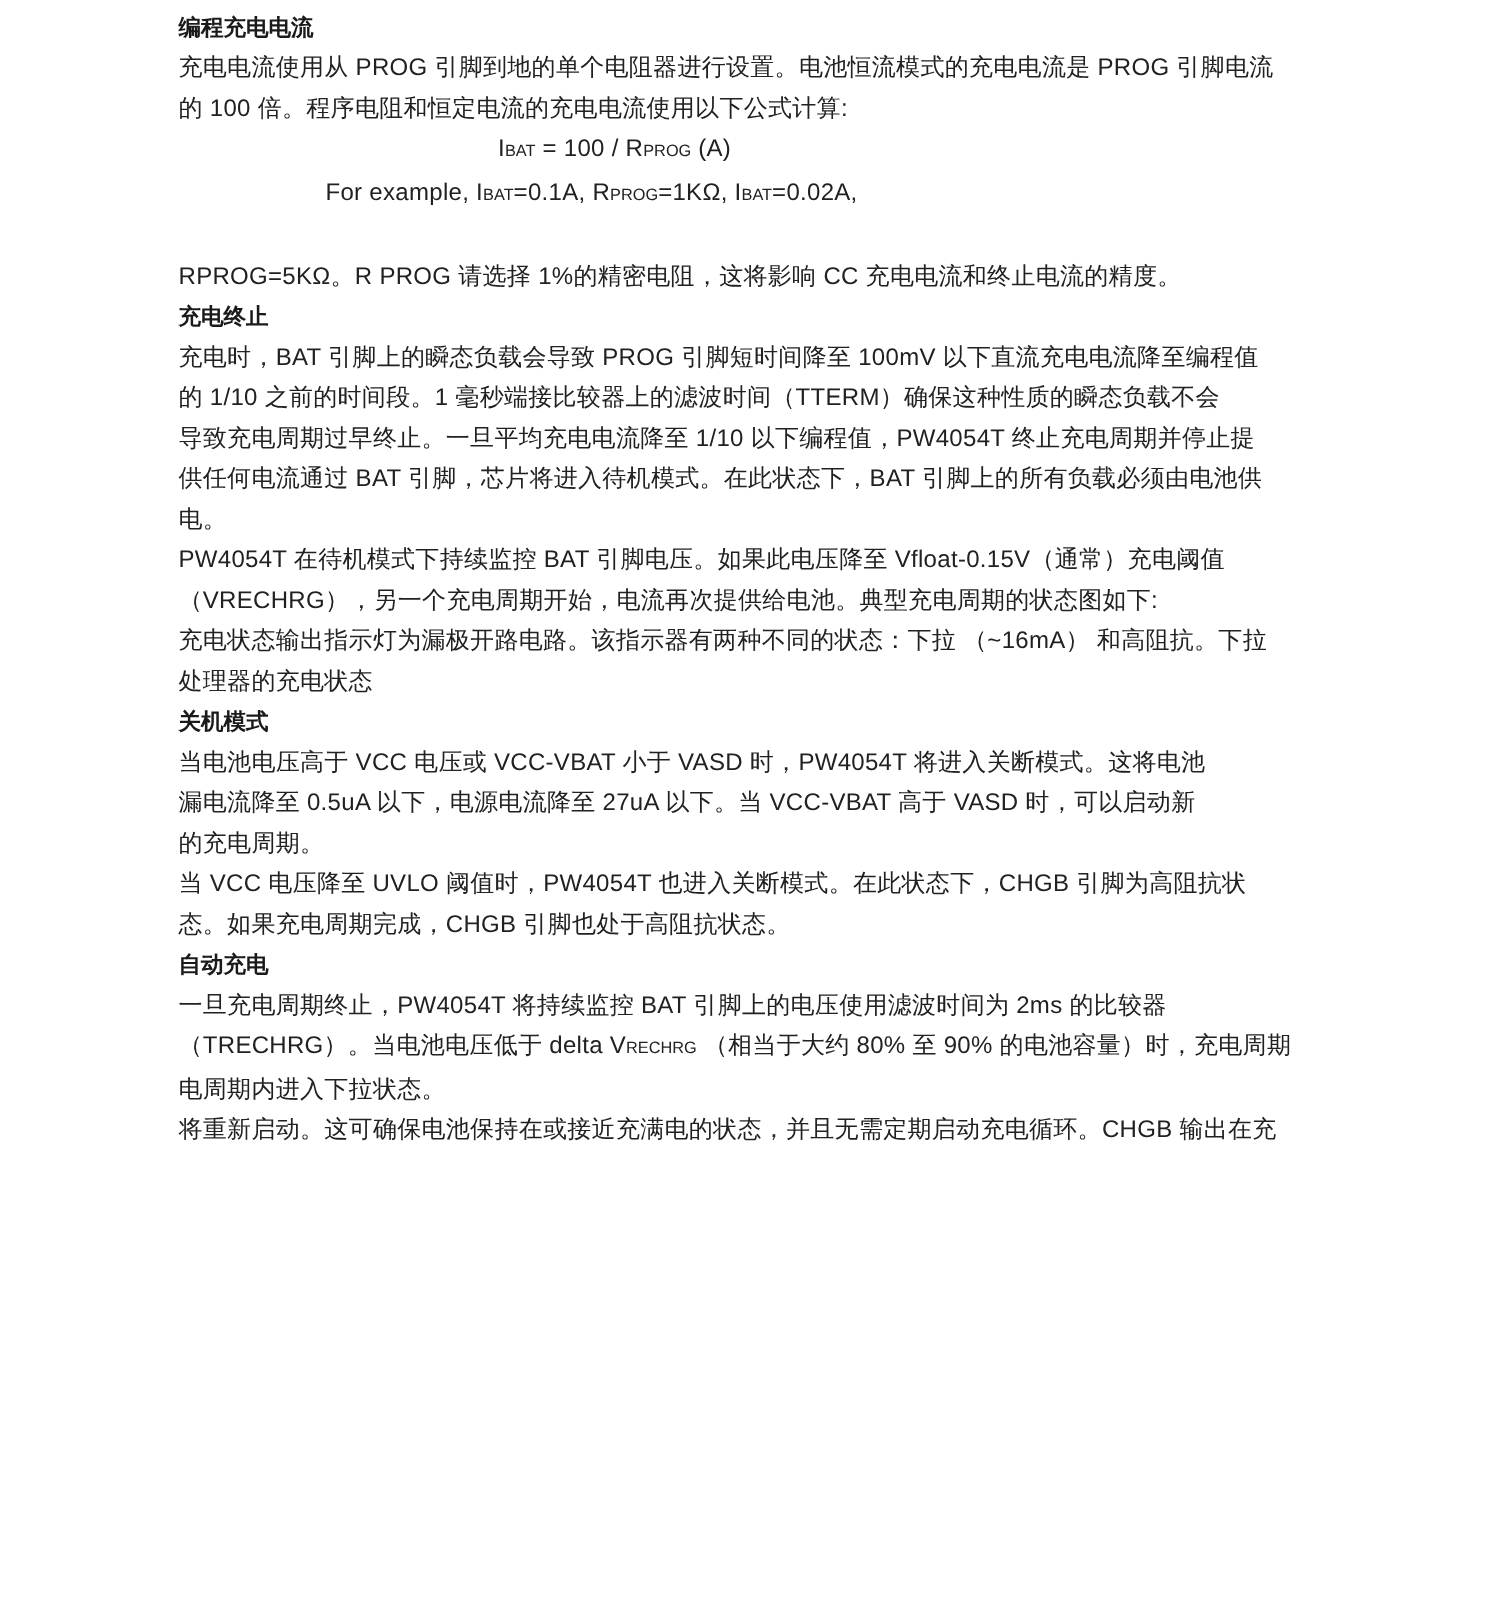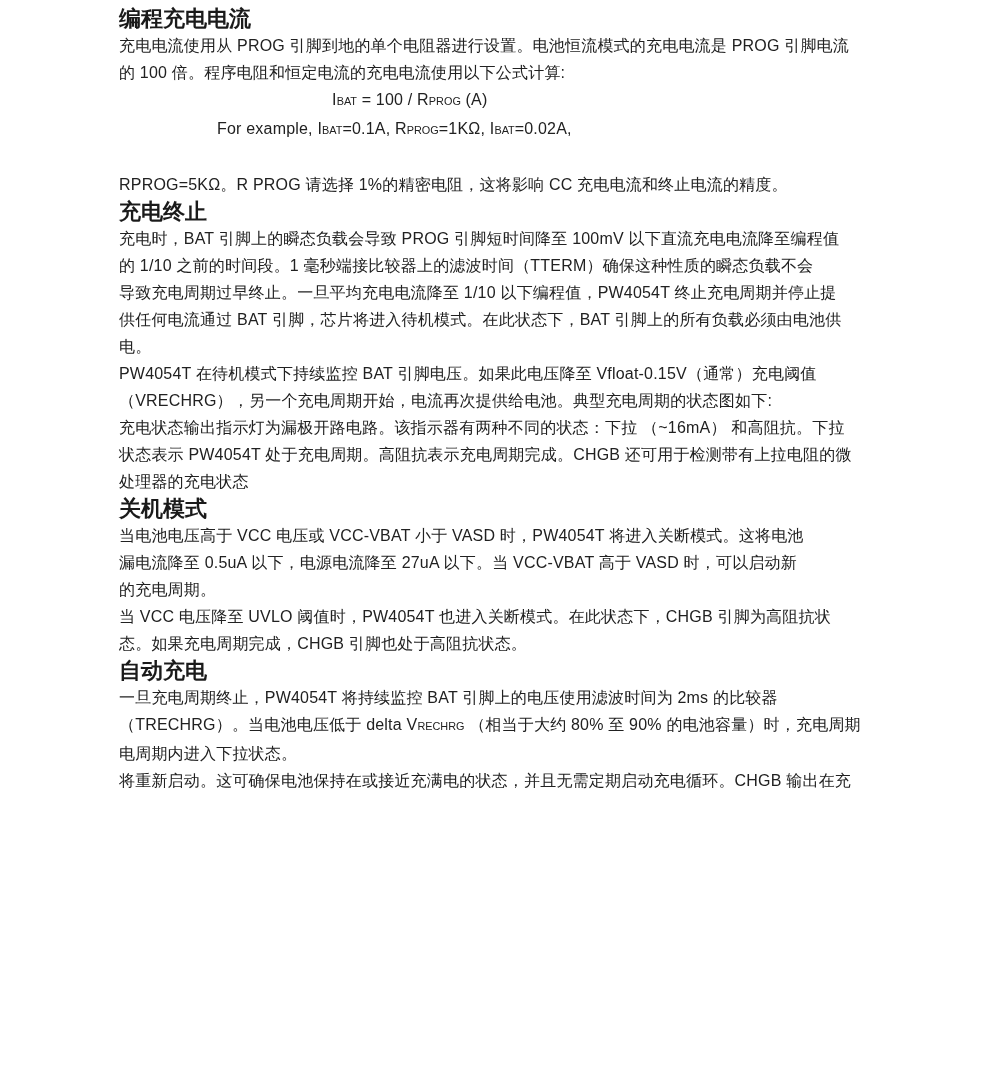--- a/index.html
+++ b/index.html
@@ -14,21 +14,21 @@
     font-family: "Liberation Sans", sans-serif;
     color: #212121;
     font-size: 16px;
   }
   main.page {
     padding: 5px 0 0 119px;
     width: 790px;
   }
   h2.sec-heading {
     margin: 0;
-    font-size: 22px;
+    font-size: 15px;
     font-weight: 700;
     line-height: 27px;
     color: #1a1a1a;
     white-space: nowrap;
   }
   .line {
     line-height: 27px;
     white-space: nowrap;
     letter-spacing: 0.2px;
   }
@@ -74,21 +74,20 @@
     </div>
     <div class="para mt-para21">
       <div class="line">PW4054T 在待机模式下持续监控 BAT 引脚电压。如果此电压降至 Vfloat-0.15V（通常）充电阈值</div>
       <div class="line">（VRECHRG），另一个充电周期开始，电流再次提供给电池。典型充电周期的状态图如下:</div>
     </div>
   </section>
 
   <section>
     <div class="para">
       <div class="line">充电状态输出指示灯为漏极开路电路。该指示器有两种不同的状态：下拉 （~16mA） 和高阻抗。下拉</div>
-      <div class="line">状态表示 PW4054T 处于充电周期。高阻抗表示充电周期完成。CHGB 还可用于检测带有上拉电阻的微</div>
       <div class="line">处理器的充电状态</div>
     </div>
   </section>
 
   <section>
     <h2 class="sec-heading mt-h4">关机模式</h2>
     <div class="para">
       <div class="line">当电池电压高于 VCC 电压或 VCC-VBAT 小于 VASD 时，PW4054T 将进入关断模式。这将电池</div>
       <div class="line">漏电流降至 0.5uA 以下，电源电流降至 27uA 以下。当 VCC-VBAT 高于 VASD 时，可以启动新</div>
       <div class="line">的充电周期。</div>

